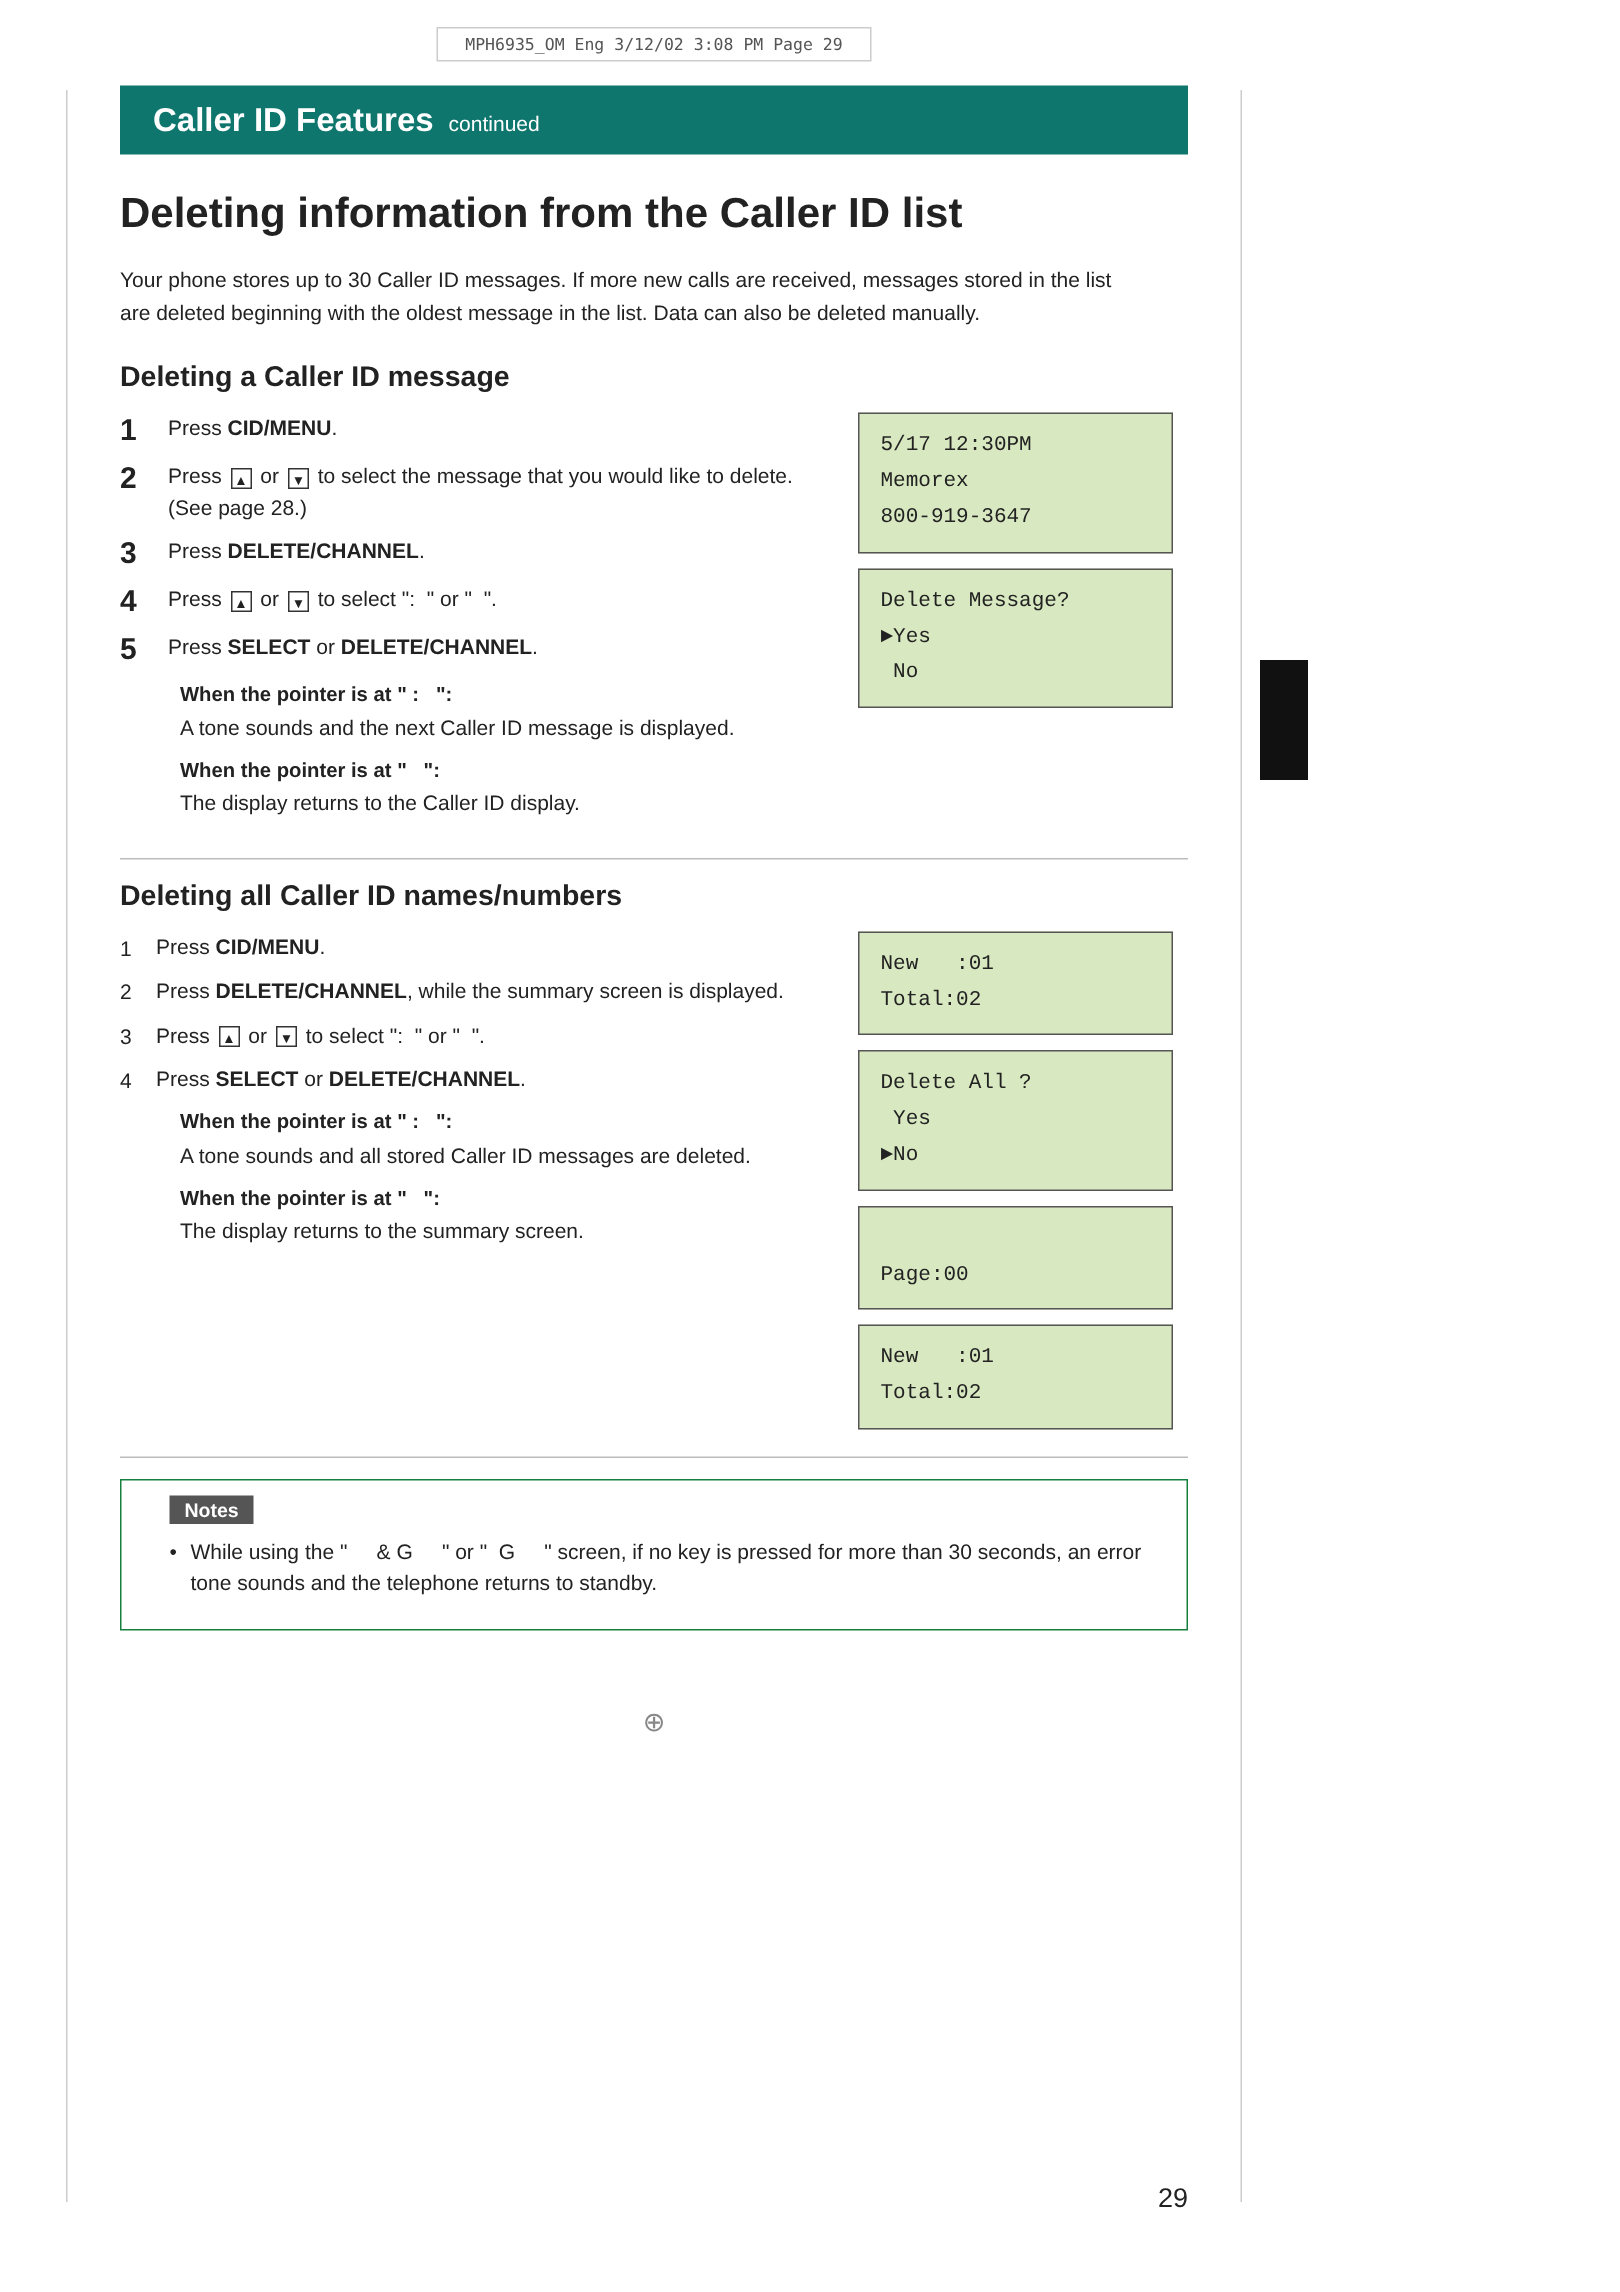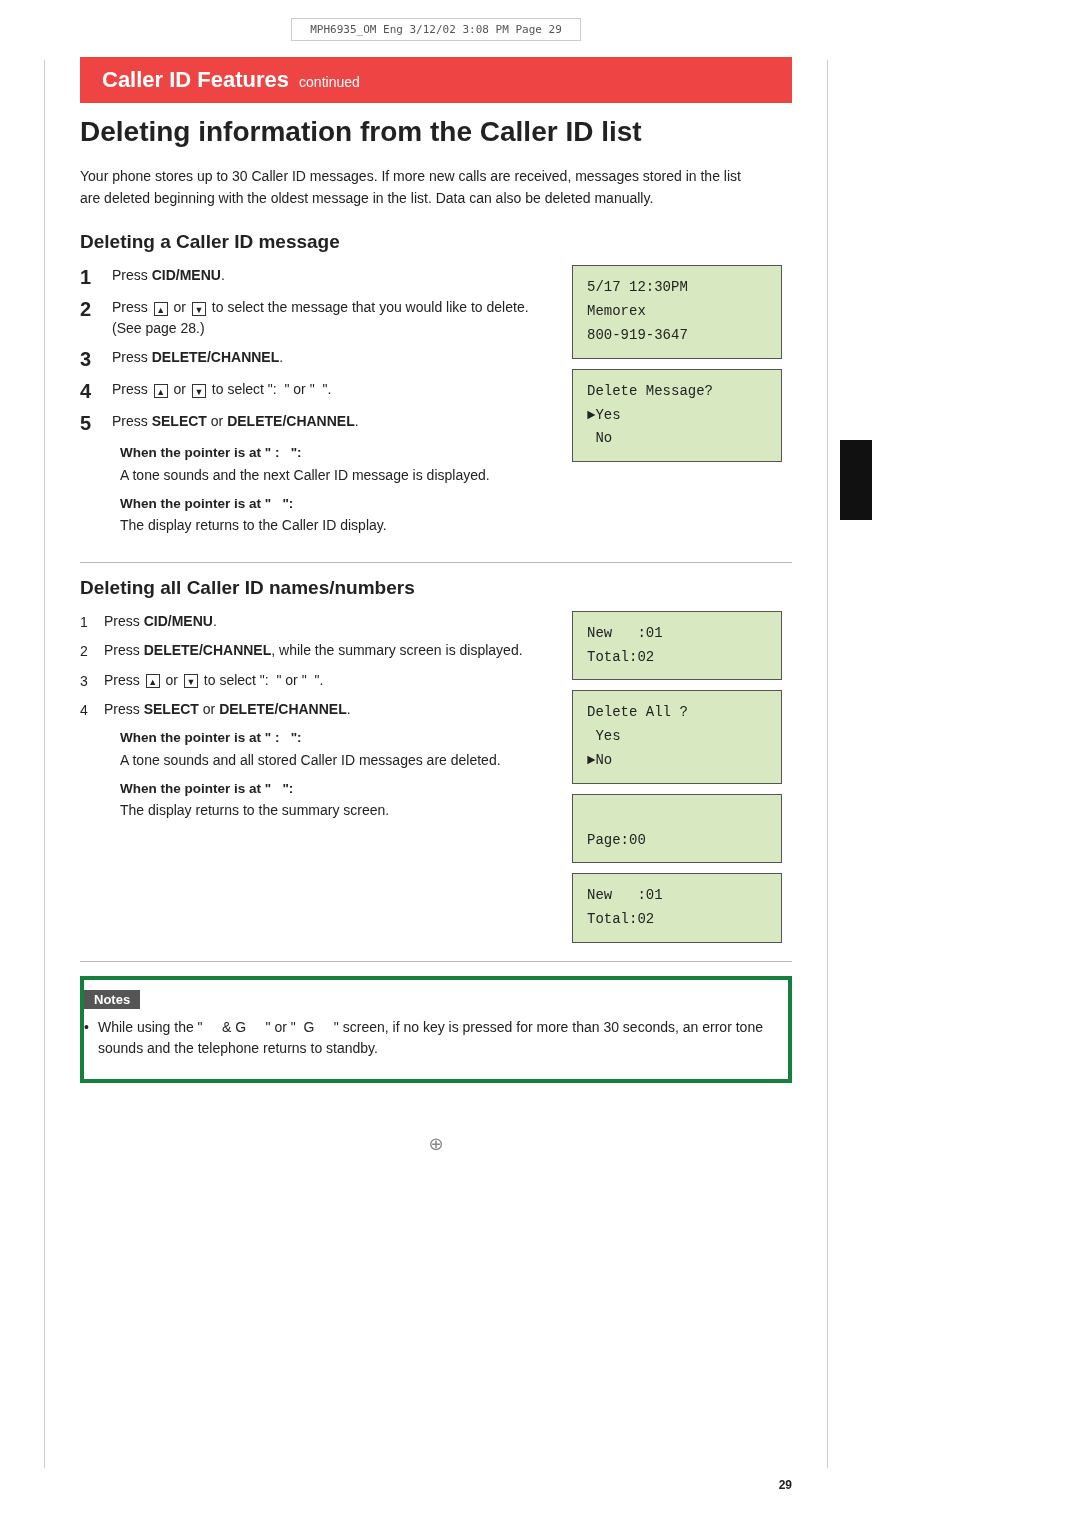--- a/index.html
+++ b/index.html
@@ -59,26 +59,26 @@
       background: #ccc;
     }
 
     
     .content {
       padding: 10px 80px 40px 80px;
     }
 
     
     .section-banner {
-      background: #ef4444;
+      background: #0f766e;
       color: #fff;
       padding: 10px 22px;
       font-size: 22px;
       font-weight: bold;
-      margin-bottom: 12px;
+      margin-bottom: 22px;
       display: flex;
       align-items: baseline;
       gap: 10px;
     }
     .section-banner .continued {
       font-size: 14px;
       font-weight: normal;
       font-style: normal;
     }
 
@@ -188,22 +188,22 @@
 
     
     .hr-section {
       border: none;
       border-top: 1px solid #bbb;
       margin: 18px 0 14px 0;
     }
 
     
     .notes-section {
-      border: 4px solid #15803d;
-      padding: 10px 16px 14px 0;
+      border: 1px solid #15803d;
+      padding: 10px 16px 14px 32px;
       font-size: 14px;
     }
     .notes-header {
       background: #555;
       color: #fff;
       font-size: 13px;
       font-weight: bold;
       padding: 2px 10px;
       display: inline-block;
       margin-bottom: 8px;
@@ -222,24 +222,24 @@
     }
     .notes-list li::before {
       content: '•';
       position: absolute;
       left: 0;
     }
 
     
     .page-number {
       position: absolute;
-      bottom: 36px;
+      bottom: 52px;
       right: 80px;
-      font-size: 12px;
-      font-weight: bold;
+      font-size: 18px;
+      font-weight: normal;
     }
 
     
     .bottom-crosshair {
       display: flex;
       justify-content: center;
       padding: 10px 0 6px 0;
       font-size: 18px;
       color: #888;
     }

